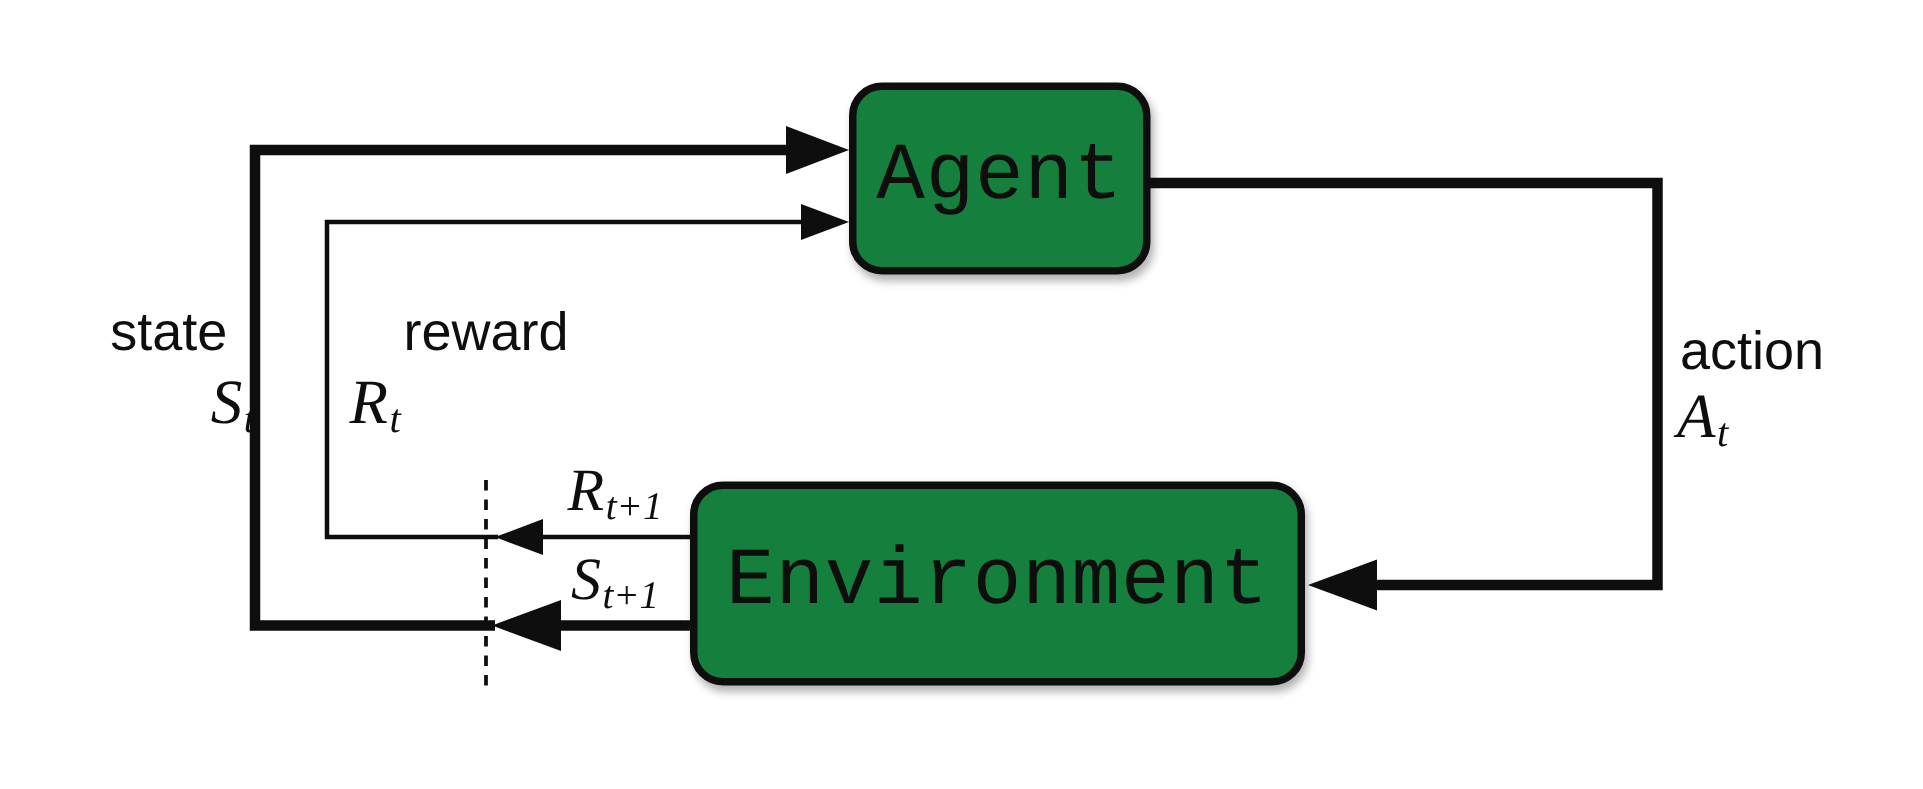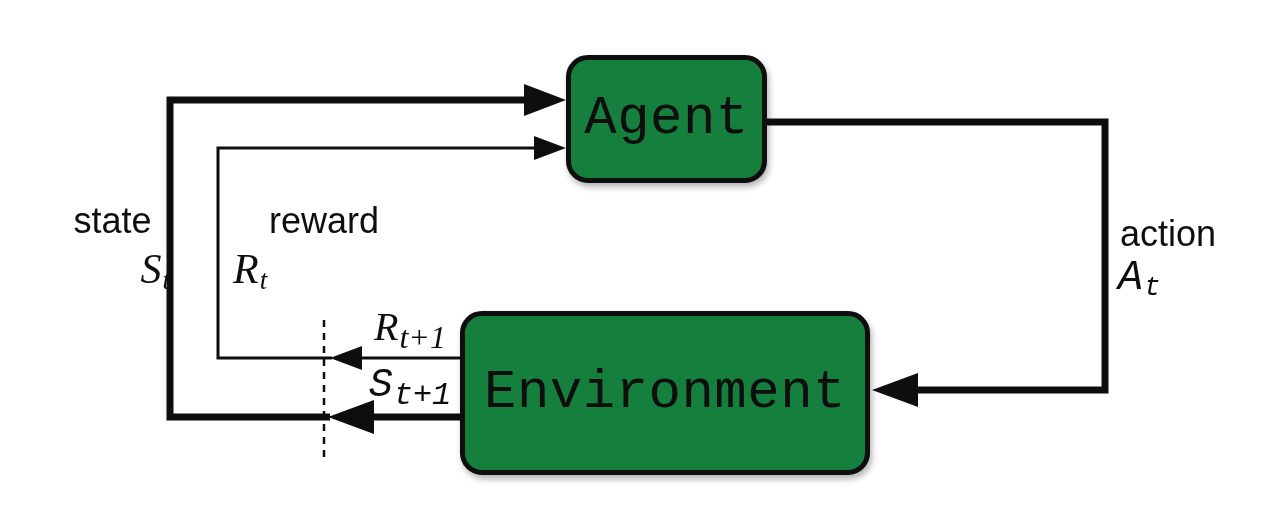--- a/index.html
+++ b/index.html
@@ -18,21 +18,21 @@
     position: absolute;
     box-sizing: border-box;
     background: #15803d;
     border: 5px solid var(--ink);
     border-radius: 22px;
     display: flex; align-items: center; justify-content: center;
     box-shadow: 2px 4px 6px rgba(0,0,0,0.30);
     font-family: Liberation Mono, monospace;
   }
   .node-agent { left: 566px; top: 55px; width: 201px; height: 128px; }
-  .node-env   { left: 460px; top: 311px; width: 410px; height: 164px; }
+  .node-env   { left: 460px; top: 321px; width: 410px; height: 136px; }
   .node-label { font-size: 54px; line-height: 1; letter-spacing: 0.5px; }
 
   
   svg.lines {
     position: absolute; left: 0; top: 0;
     color: var(--ink);
     pointer-events: none;
   }
 
   
@@ -55,24 +55,24 @@
   }
   .math sub {
     font-size: 27px;
     font-style: italic;
     line-height: 1;
     vertical-align: -0.24em;
     margin-left: 1px;
   }
   .math-state  { left: 55px;  top: 247px; width: 115px; text-align: right; }
   .math-reward { left: 233px; top: 247px; text-align: center; }
-  .math-action { left: 1118px; top: 256px; font-family: Liberation Mono, monospace; }
+  .math-action { left: 1118px; top: 256px; }
   .math-next-reward { left: 368px; top: 306px; width: 84px; text-align: center; font-size: 40px; }
-  .math-next-state  { left: 368px; top: 365px; width: 84px; text-align: center; font-size: 40px; font-family: Liberation Mono, monospace; }
-  .math-next-reward sub, .math-next-state sub { font-size: 32px; }
+  .math-next-state  { left: 368px; top: 365px; width: 84px; text-align: center; font-size: 40px; }
+  .math-next-reward sub, .math-next-state sub { font-size: 26px; }
 </style>
 </head>
 <body>
 
 <div class="stage">
 
   <div class="node node-agent">
     <span class="node-label">Agent</span>
   </div>
   <div class="node node-env">

